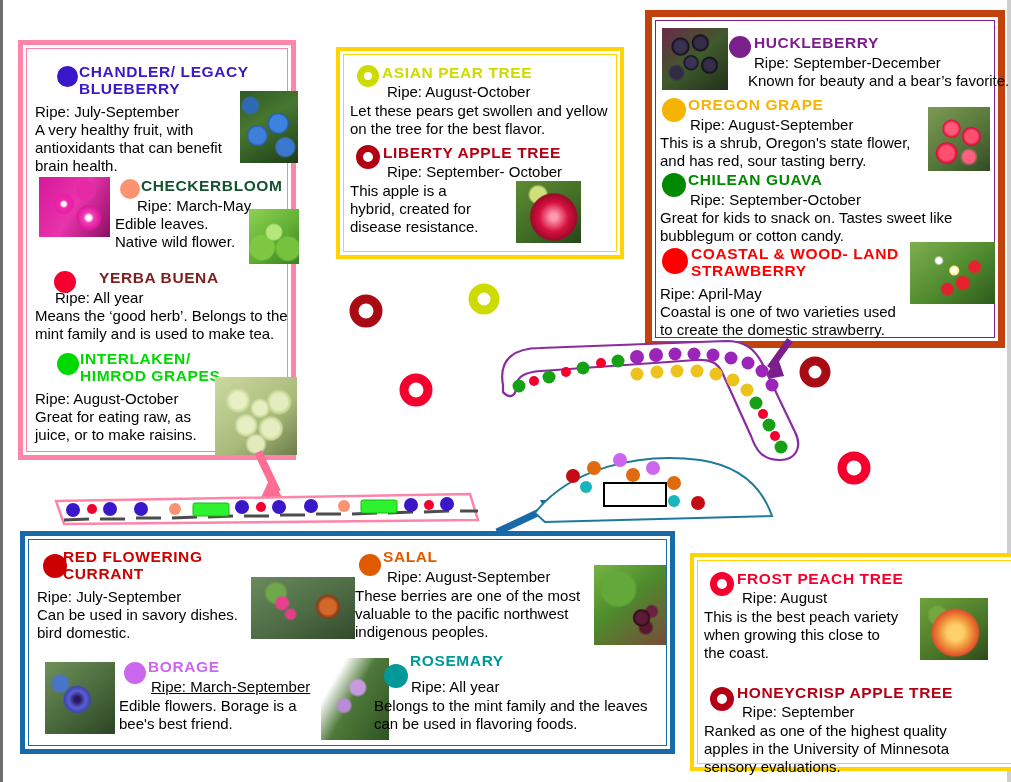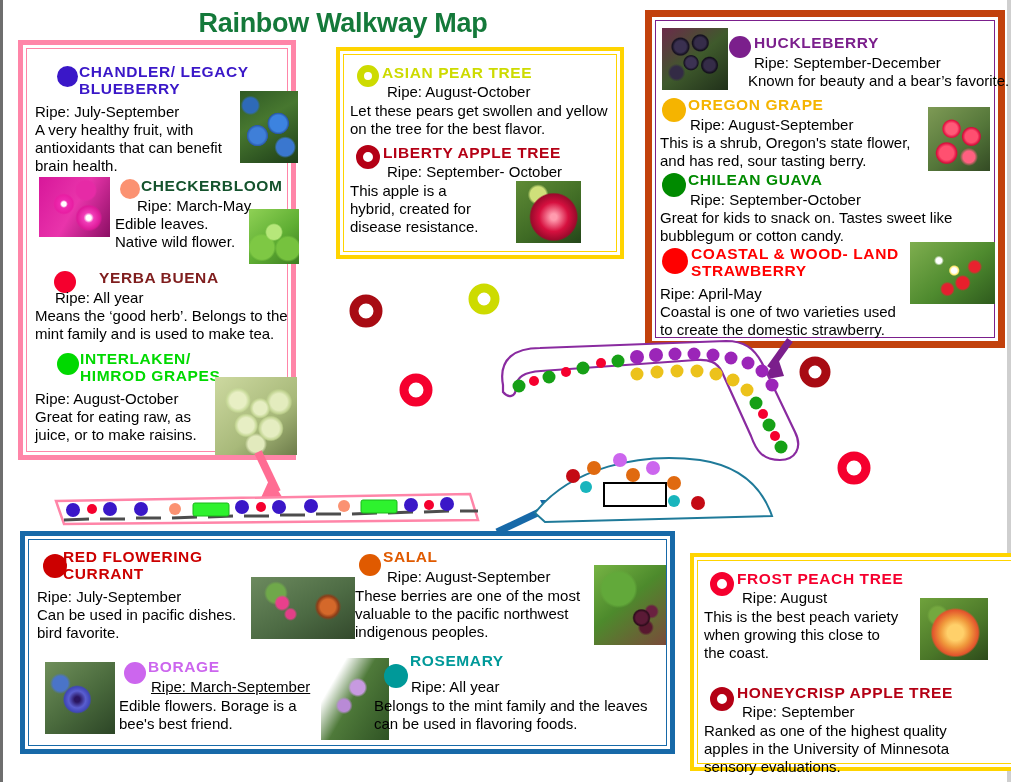--- a/index.html
+++ b/index.html
@@ -127,21 +127,20 @@
   
   .mapsvg{position:absolute;left:0;top:0;width:1011px;height:782px;pointer-events:none;}
 </style>
 </head>
 <body>
 
 <div class="page">
   <div class="edge-left"></div>
   <div class="edge-right"></div>
 
-  <div class="title">Rainbow Walkway Map</div>
 
   <div class="card card-pink" style="left:18px;top:40px;width:278px;height:420px;">
     <div class="inner">
 
       <div class="dot" style="left:30px;top:17px;width:21px;height:21px;background:#3a17c8;"></div>
       <div class="entry" style="left:52px;top:14px;width:205px;">
         <div class="ename" style="color:#3a17c8;">CHANDLER/ LEGACY BLUEBERRY</div>
       </div>
       <div class="entry" style="left:8px;top:54px;width:215px;">
         <div class="ebody">Ripe: July-September</div>
@@ -265,21 +264,21 @@
 
   <div class="card card-blue" style="left:20px;top:531px;width:655px;height:223px;">
     <div class="inner">
 
       <div class="dot" style="left:14px;top:14px;width:24px;height:24px;background:#cc0000;"></div>
       <div class="entry" style="left:34px;top:8px;width:190px;">
         <div class="ename" style="color:#cc0000;">RED FLOWERING CURRANT</div>
       </div>
       <div class="entry" style="left:8px;top:48px;width:220px;">
         <div class="ebody">Ripe: July-September</div>
-        <div class="ebody">Can be used in pacific dishes. bird favorite.</div>
+        <div class="ebody">Can be used in savory dishes. bird domestic.</div>
       </div>
       <div class="photo ph-currant" style="left:222px;top:37px;width:104px;height:62px;"></div>
 
       <div class="dot" style="left:330px;top:14px;width:22px;height:22px;background:#e05a00;"></div>
       <div class="entry" style="left:354px;top:8px;width:180px;">
         <div class="ename" style="color:#e05a00;">SALAL</div>
       </div>
       <div class="entry" style="left:338px;top:28px;width:220px;">
         <div class="ebody eindent">Ripe: August-September</div>
       </div>

